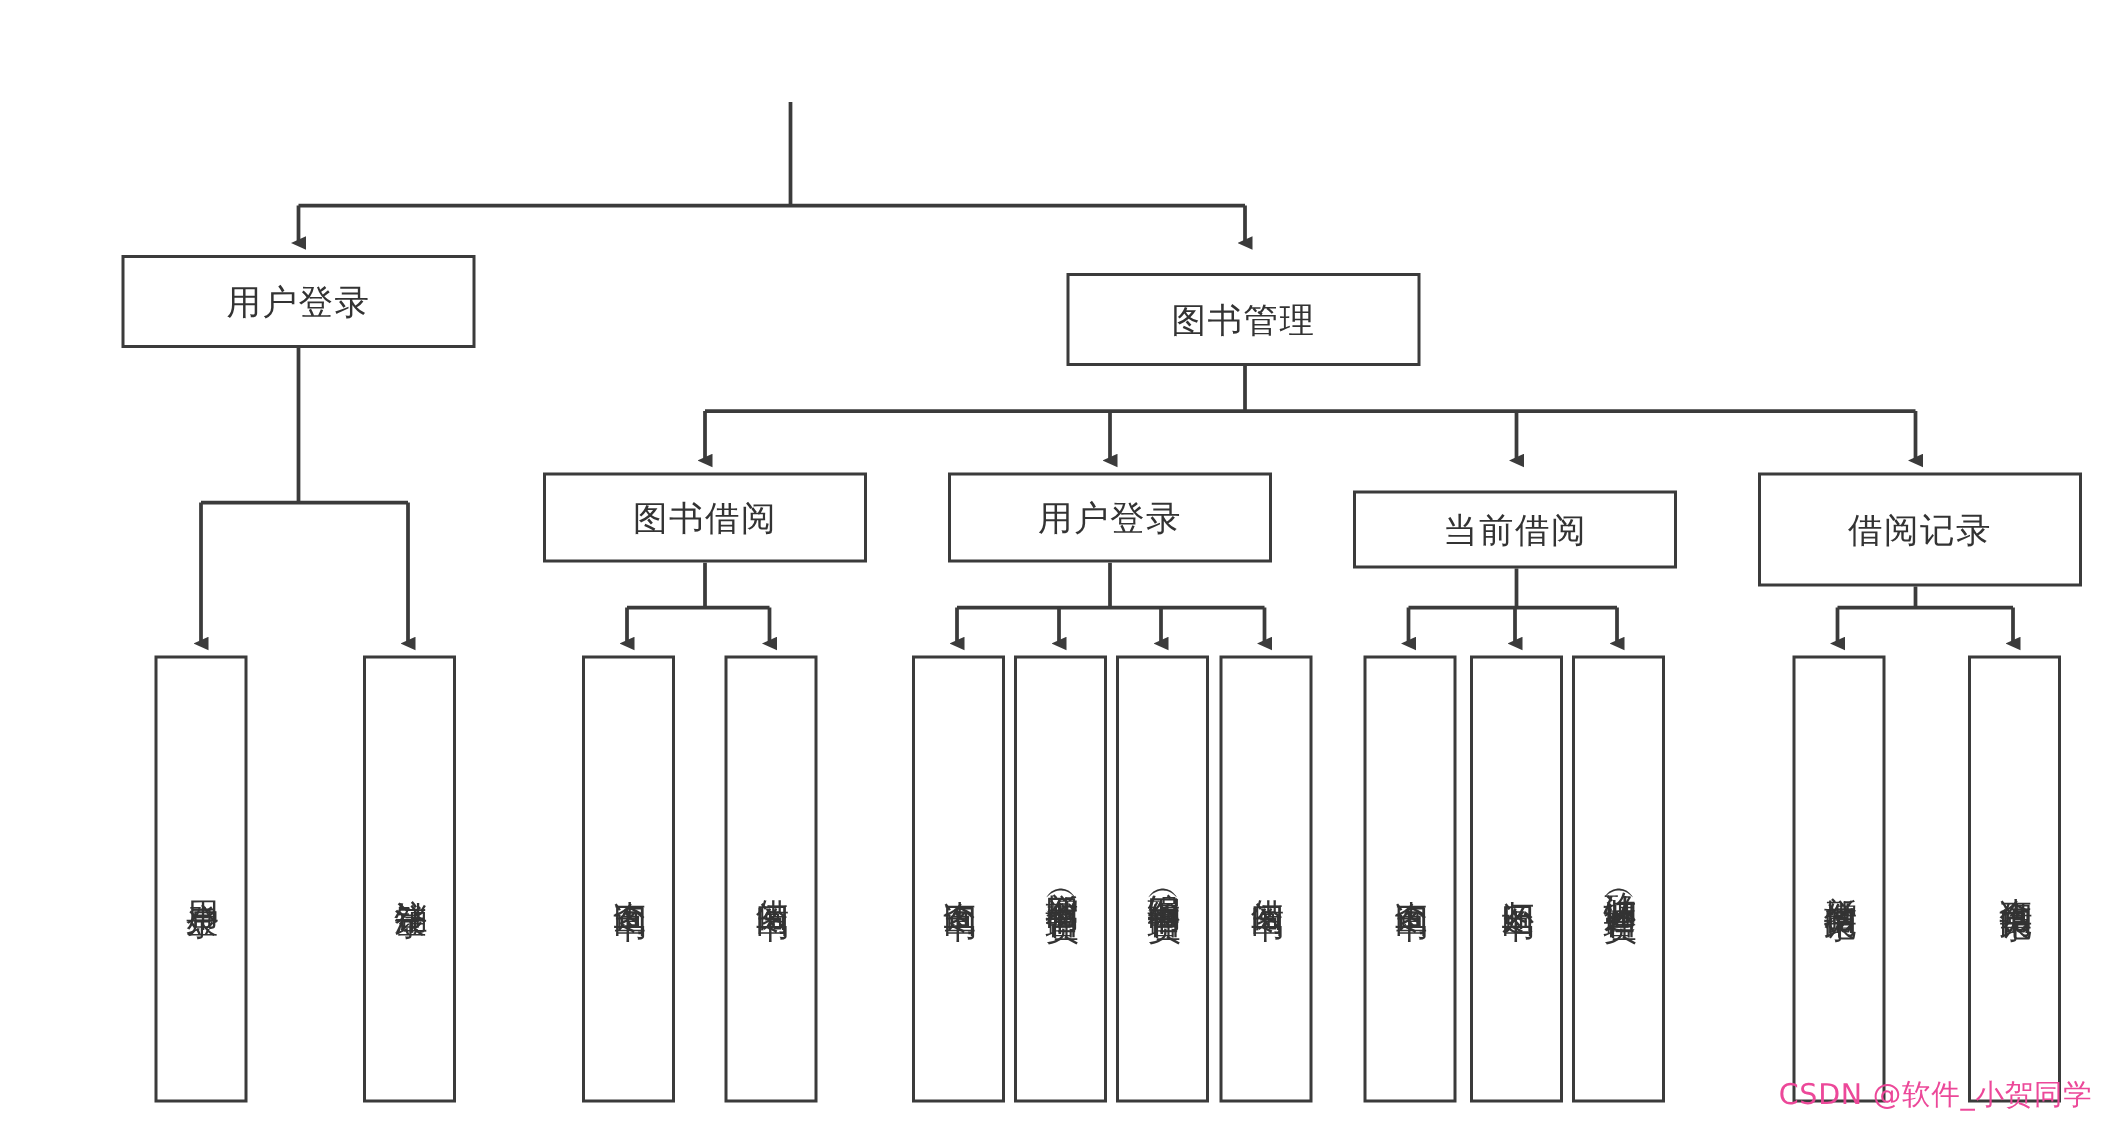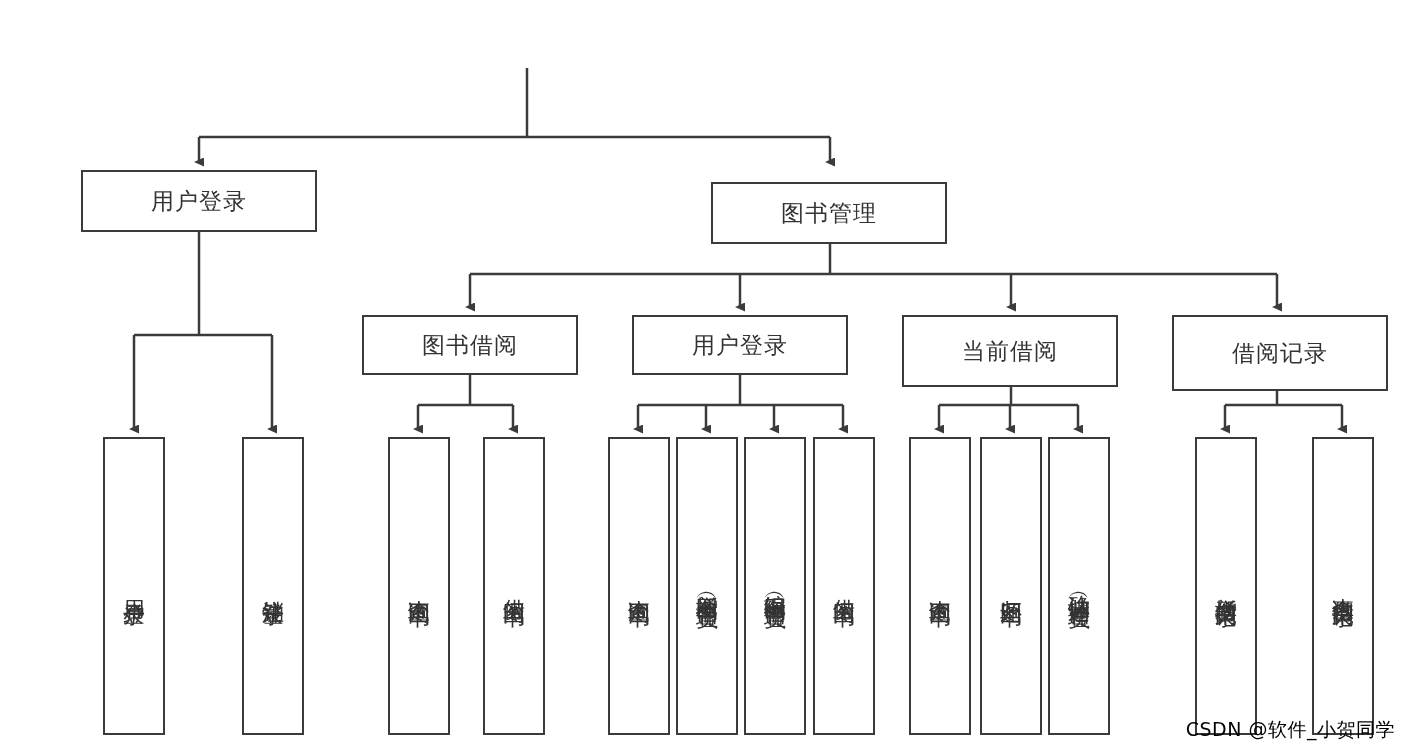--- a/index.html
+++ b/index.html
@@ -55,21 +55,21 @@
     display: block;
   }
   #root-node {
     font-size: 25px;
   }
   .watermark {
     position: absolute;
     right: 10px;
     bottom: 4px;
     font-size: 19px;
-    color: #000000;
+    color: #ec4899;
     white-space: nowrap;
     letter-spacing: 0.5px;
   }
 </style>
 </head>
 <body>
 
 <div id="canvas">
 
   <svg class="wires" viewBox="0 0 1405 747" xmlns="http://www.w3.org/2000/svg">
@@ -132,21 +132,21 @@
   </div>
 
   <div class="node h-node" style="left:362px; top:315px; width:216px; height:60px;">
     <span class="h-label">图书借阅</span>
   </div>
 
   <div class="node h-node" style="left:632px; top:315px; width:216px; height:60px;">
     <span class="h-label">用户登录</span>
   </div>
 
-  <div class="node h-node" style="left:902px; top:315px; width:216px; height:72px;">
+  <div class="node h-node" style="left:902px; top:327px; width:216px; height:52px;">
     <span class="h-label">当前借阅</span>
   </div>
 
   <div class="node h-node" style="left:1172px; top:315px; width:216px; height:76px;">
     <span class="h-label">借阅记录</span>
   </div>
 
   <div class="node v-node" style="left:103px; top:437px; width:62px; height:298px;">
     <span class="v-label">用户登录</span>
   </div>

